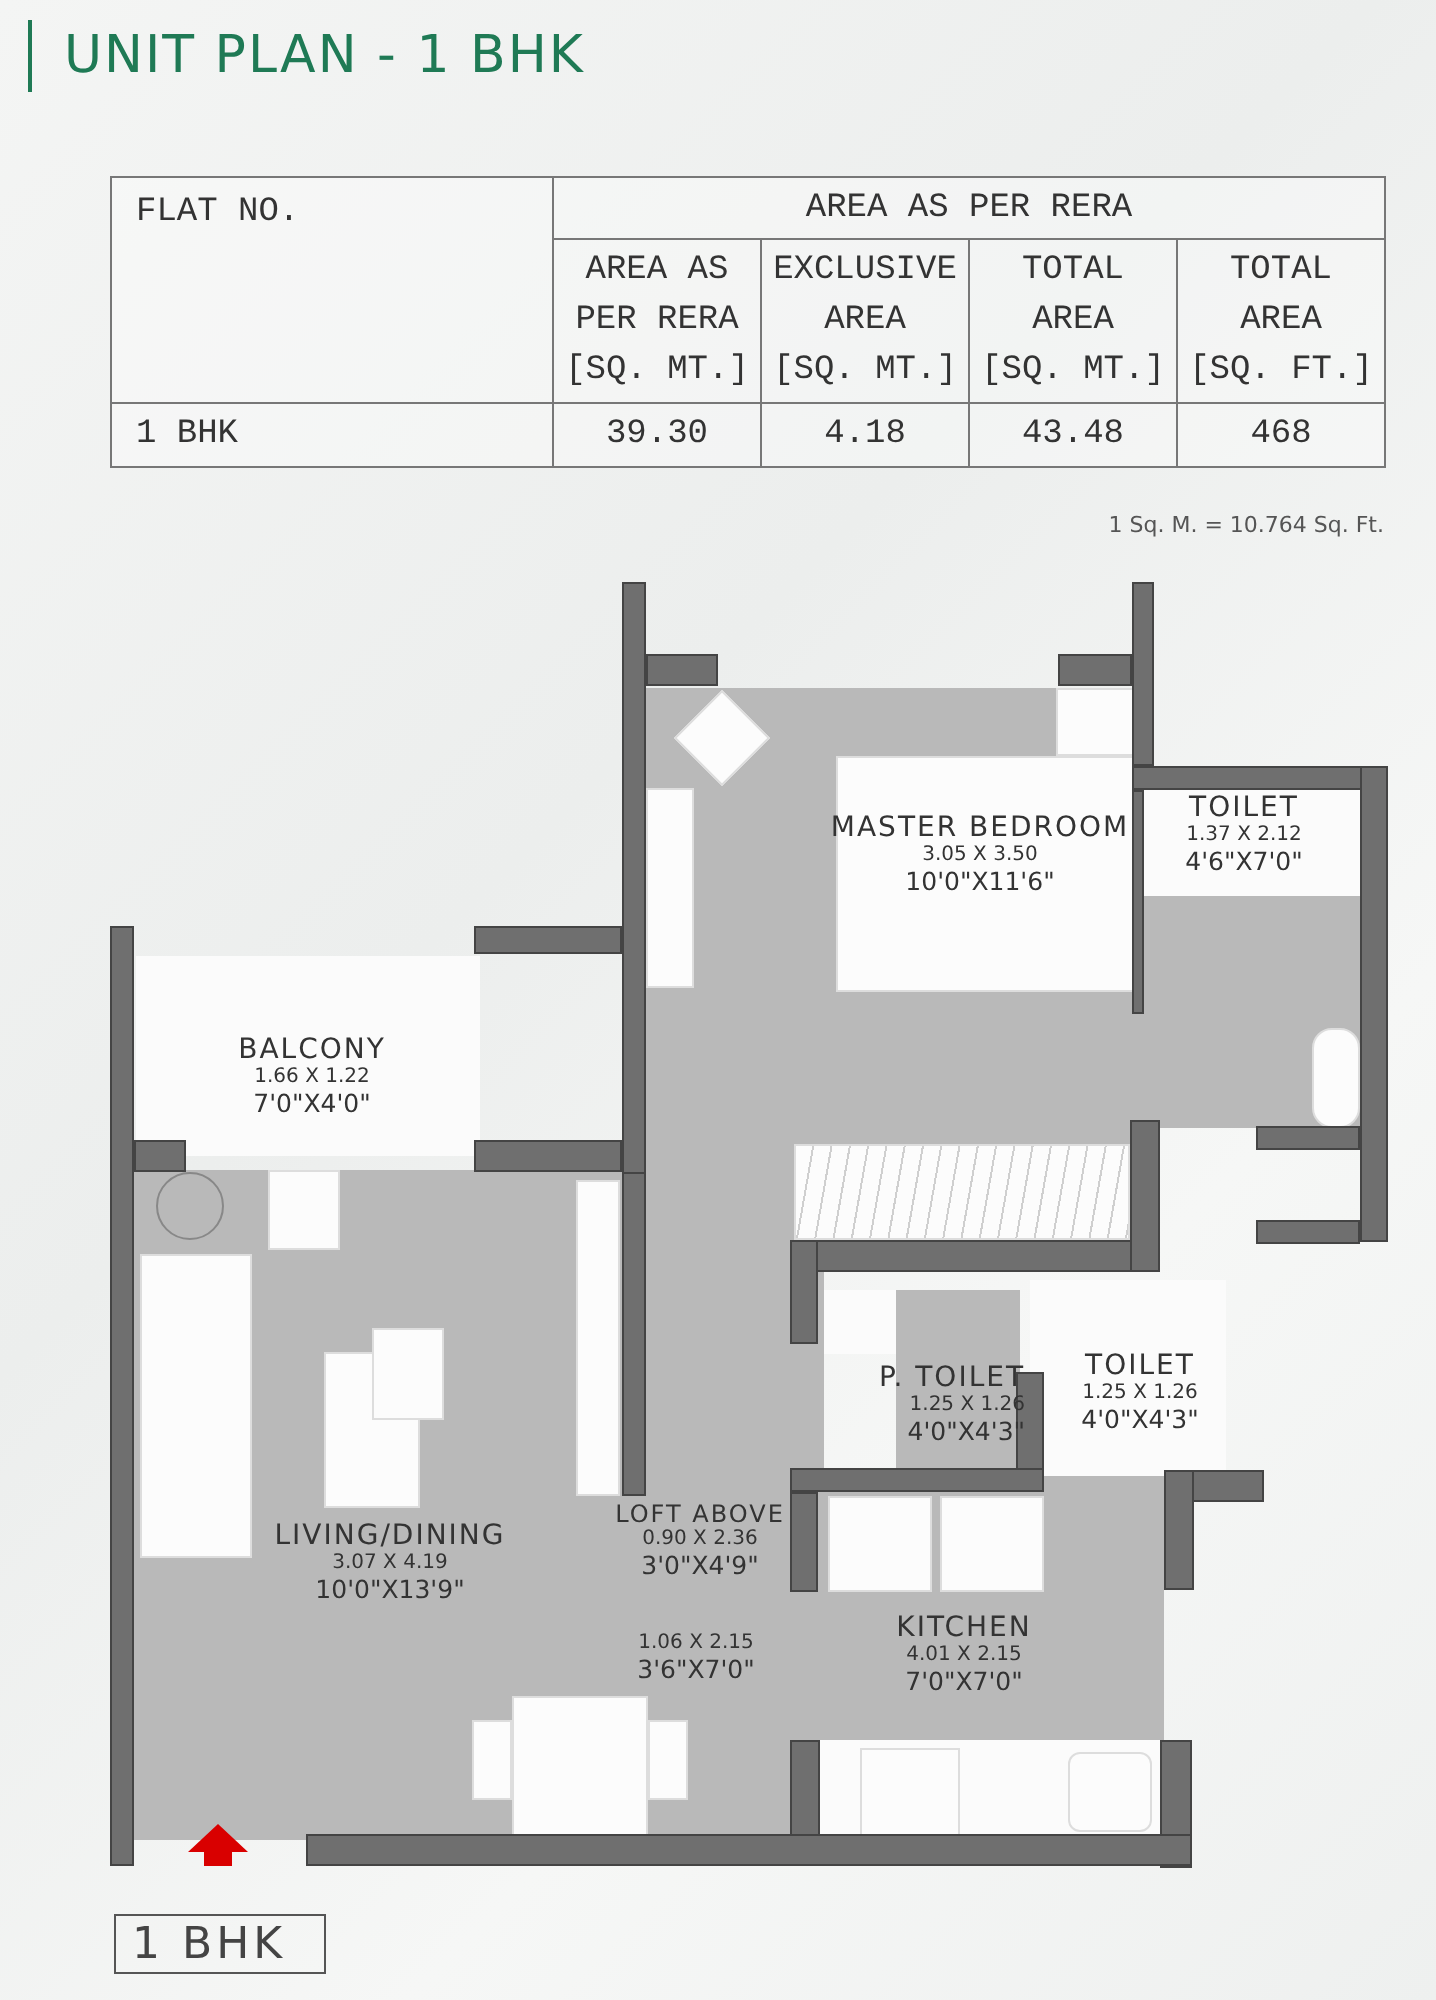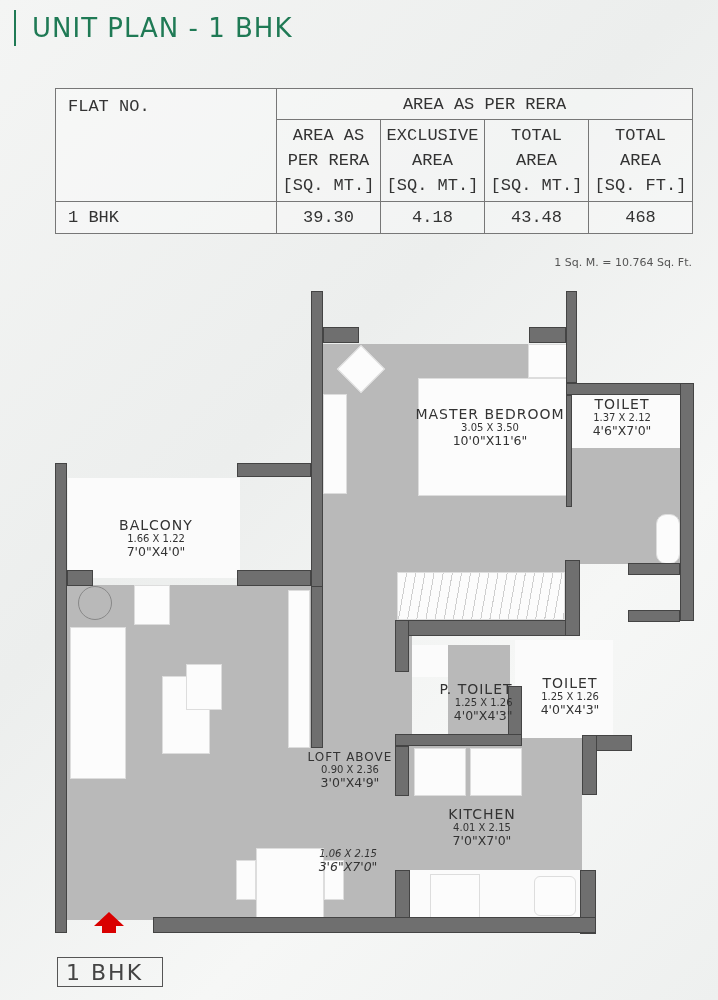--- a/index.html
+++ b/index.html
@@ -147,21 +147,26 @@
   <div class="lbl" style="left:570px;top:675px;">
     <div class="n">TOILET</div>
     <div class="m">1.25 X 1.26</div>
     <div class="f">4'0"X4'3"</div>
   </div>
   <div class="lbl" style="left:350px;top:750px;">
     <div class="n" style="font-size:12px;">LOFT ABOVE</div>
     <div class="m">0.90 X 2.36</div>
     <div class="f">3'0"X4'9"</div>
   </div>
-  <div class="lbl" style="left:348px;top:848px;font-style:italic;">
+  <div class="lbl" style="left:195px;top:760px;">
+    <div class="n">LIVING/DINING</div>
+    <div class="m">3.07 X 4.19</div>
+    <div class="f">10'0"X13'9"</div>
+  </div>
+  <div class="lbl" style="left:348px;top:816px;">
     <div class="m">1.06 X 2.15</div>
     <div class="f">3'6"X7'0"</div>
   </div>
   <div class="lbl" style="left:482px;top:806px;">
     <div class="n">KITCHEN</div>
     <div class="m">4.01 X 2.15</div>
     <div class="f">7'0"X7'0"</div>
   </div>
 
   <div class="entry-arrow"></div>

